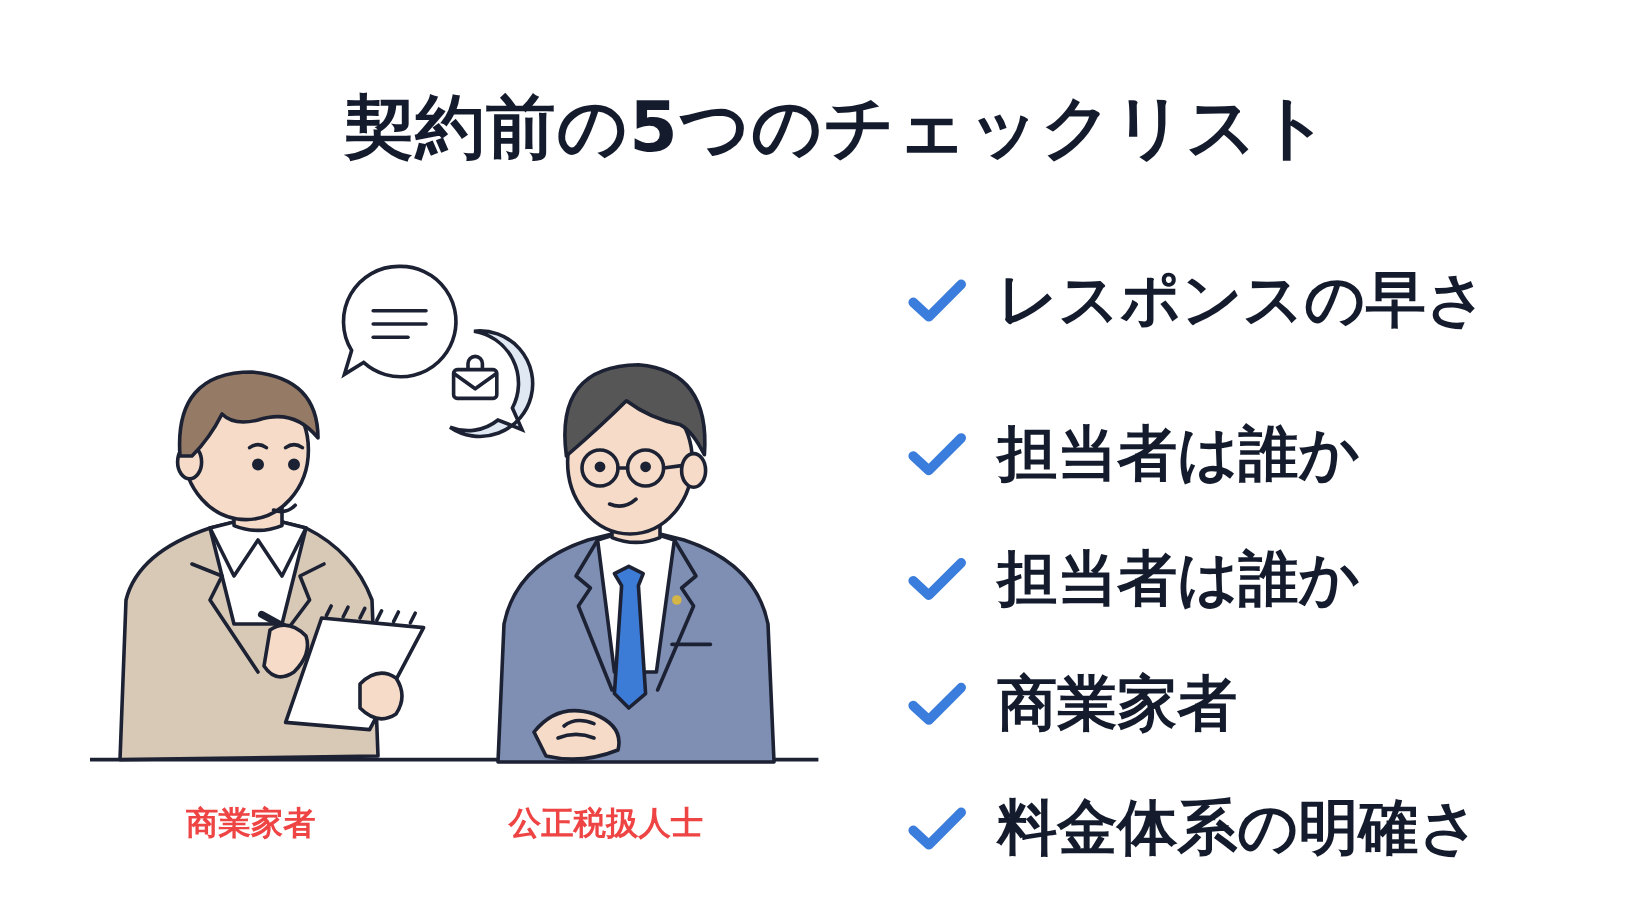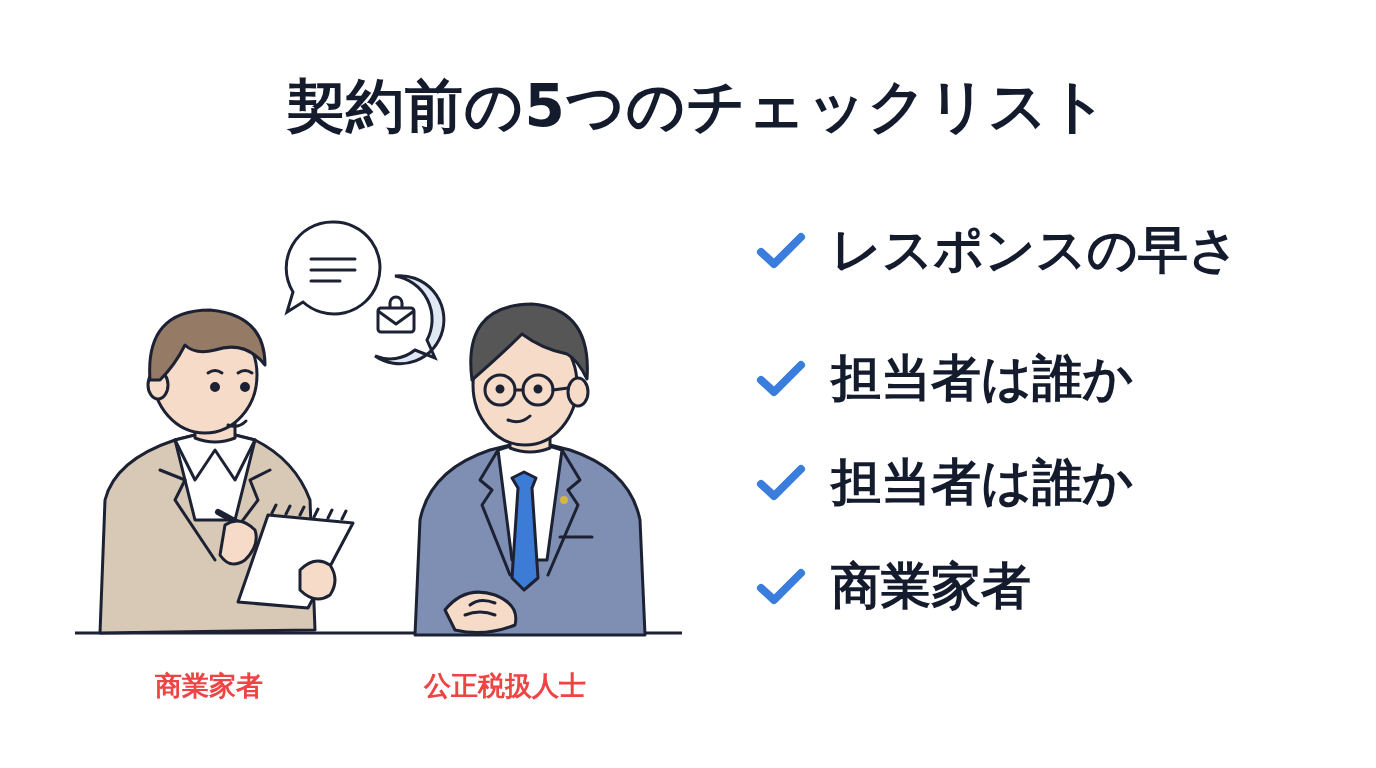--- a/index.html
+++ b/index.html
@@ -135,13 +135,19 @@
         <polyline points="6,22 19,34 46,7" fill="none" stroke="#3b7ddd" stroke-width="8" stroke-linecap="round" stroke-linejoin="round"></polyline>
       </svg>
     <span class="check-label">担当者は誰か</span>
   </div>
   <div class="check-item">
     <svg class="check-icon" viewBox="0 0 52 40">
         <polyline points="6,22 19,34 46,7" fill="none" stroke="#3b7ddd" stroke-width="8" stroke-linecap="round" stroke-linejoin="round"></polyline>
       </svg>
     <span class="check-label">商業家者</span>
   </div>
+  <div class="check-item">
+    <svg class="check-icon" viewBox="0 0 52 40">
+        <polyline points="6,22 19,34 46,7" fill="none" stroke="#3b7ddd" stroke-width="8" stroke-linecap="round" stroke-linejoin="round"></polyline>
+      </svg>
+    <span class="check-label">料金体系の明確さ</span>
+  </div>
 </div>
 
 </body></html>

